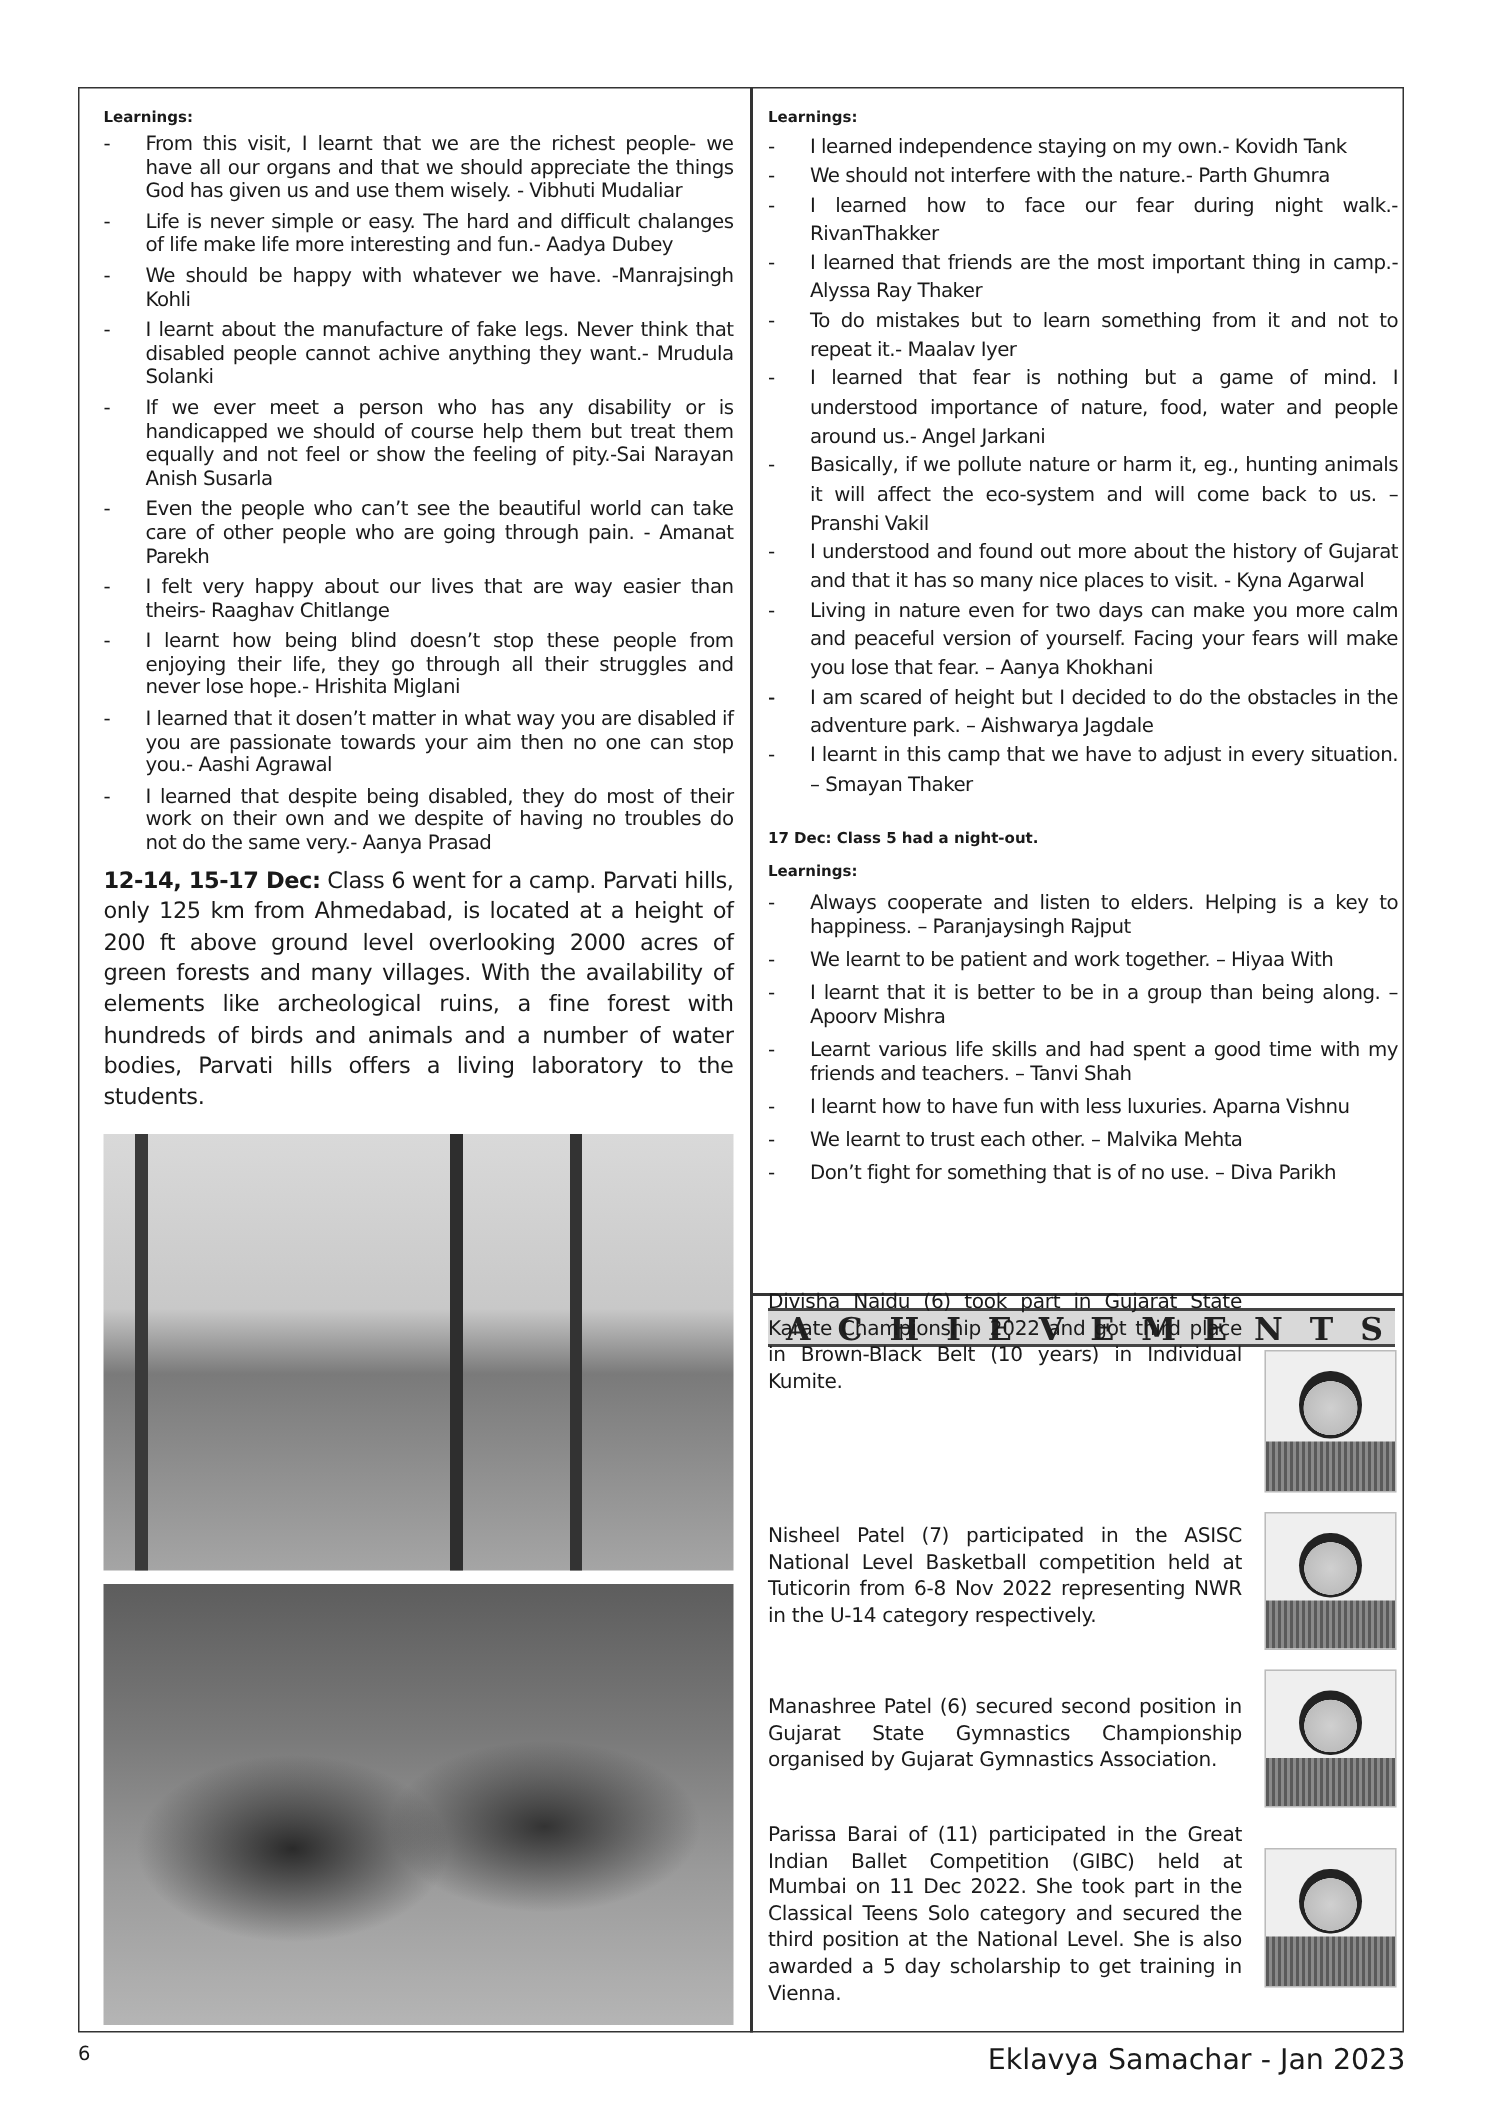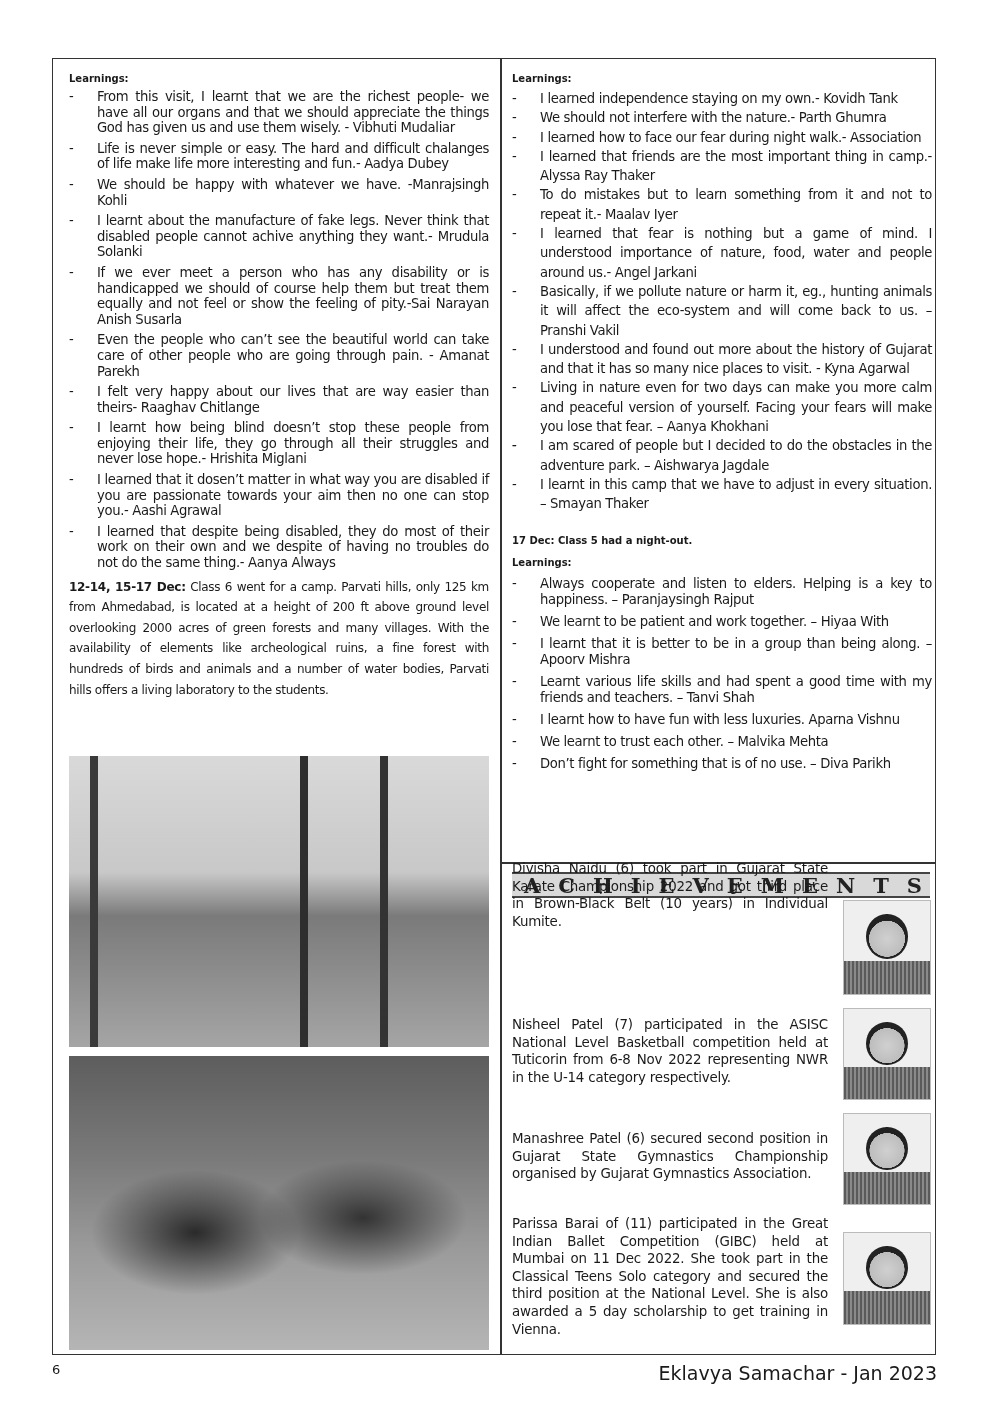--- a/index.html
+++ b/index.html
@@ -11,21 +11,21 @@
   .col { position:absolute; box-sizing:border-box; }
   .col-left { left:69px; top:70px; width:420px; }
   .col-right { left:512px; top:70px; width:420px; }
   .heading { font-weight:bold; font-size:10px; line-height:18px; margin:0 0 1px 0; }
   .list { margin:0; padding:0; list-style:none; }
   .list li { position:relative; padding-left:28px; font-size:13.2px; line-height:15.6px;
              text-align:justify; margin-bottom:5px; letter-spacing:-0.35px; }
   .list li .dash { position:absolute; left:0; top:0; }
   .col-right .list.tight li { margin-bottom:0; line-height:19.3px; }
   .col-right .list.night li { line-height:16px; margin-bottom:6px; }
-  .para { font-size:12px; line-height:20.6px; text-align:justify; margin:0; letter-spacing:-0.3px; }
+  .para { font-size:15px; line-height:20.6px; text-align:justify; margin:0; letter-spacing:-0.3px; }
   .para b { font-weight:bold; }
   .photo { position:absolute; overflow:hidden; }
   .photo-camp-ropes { left:69px; top:756px; width:420px; height:291px;
     background:
       linear-gradient(90deg, transparent 5%, #3a3a3a 5%, #3a3a3a 7%, transparent 7%, transparent 55%, #2e2e2e 55%, #2e2e2e 57%, transparent 57%, transparent 74%, #333 74%, #333 76%, transparent 76%),
       linear-gradient(180deg, #d9d9d9 0%, #c8c8c8 40%, #7a7a7a 55%, #8d8d8d 75%, #a5a5a5 100%); }
   .photo-camp-circle { left:69px; top:1056px; width:420px; height:294px;
     background:
       radial-gradient(ellipse at 30% 60%, #2a2a2a 0%, transparent 25%),
       radial-gradient(ellipse at 70% 55%, #333 0%, transparent 25%),
@@ -57,42 +57,42 @@
   <ul class="list">
     <li><span class="dash">-</span><span>From this visit, I learnt that we are the richest people- we have all our organs and that we should appreciate the things God has given us and use them wisely. - Vibhuti Mudaliar</span></li>
     <li><span class="dash">-</span><span>Life is never simple or easy. The hard and difficult chalanges of life make life more interesting and fun.- Aadya Dubey</span></li>
     <li><span class="dash">-</span><span>We should be happy with whatever we have. -Manrajsingh Kohli</span></li>
     <li><span class="dash">-</span><span>I learnt about the manufacture of fake legs. Never think that disabled people cannot achive anything they want.- Mrudula Solanki</span></li>
     <li><span class="dash">-</span><span>If we ever meet a person who has any disability or is handicapped we should of course help them but treat them equally and not feel or show the feeling of pity.-Sai Narayan Anish Susarla</span></li>
     <li><span class="dash">-</span><span>Even the people who can’t see the beautiful world can take care of other people who are going through pain. - Amanat Parekh</span></li>
     <li><span class="dash">-</span><span>I felt very happy about our lives that are way easier than theirs- Raaghav Chitlange</span></li>
     <li><span class="dash">-</span><span>I learnt how being blind doesn’t stop these people from enjoying their life, they go through all their struggles and never lose hope.- Hrishita Miglani</span></li>
     <li><span class="dash">-</span><span>I learned that it dosen’t matter in what way you are disabled if you are passionate towards your aim then no one can stop you.- Aashi Agrawal</span></li>
-    <li><span class="dash">-</span><span>I learned that despite being disabled, they do most of their work on their own and we despite of having no troubles do not do the same thing.- Aanya Always</span></li>
+    <li><span class="dash">-</span><span>I learned that despite being disabled, they do most of their work on their own and we despite of having no troubles do not do the same very.- Aanya Prasad</span></li>
   </ul>
   <p class="para" style="margin-top:6px;"><b>12-14, 15-17 Dec:</b><span> Class 6 went for a camp. Parvati hills, only 125 km from Ahmedabad, is located at a height of 200 ft above ground level overlooking 2000 acres of green forests and many villages. With the availability of elements like archeological ruins, a fine forest with hundreds of birds and animals and a number of water bodies, Parvati hills offers a living laboratory to the students.</span></p>
 </div>
 
 <div class="photo photo-camp-ropes" title="Students on rope obstacle course at adventure park"></div>
 <div class="photo photo-camp-circle" title="Students standing in a circle outdoors under trees"></div>
 
 <div class="col col-right">
   <p class="heading">Learnings:</p>
   <ul class="list tight">
     <li><span class="dash">-</span><span>I learned independence staying on my own.- Kovidh Tank</span></li>
     <li><span class="dash">-</span><span>We should not interfere with the nature.- Parth Ghumra</span></li>
-    <li><span class="dash">-</span><span>I learned how to face our fear during night walk.- Association</span></li>
+    <li><span class="dash">-</span><span>I learned how to face our fear during night walk.- RivanThakker</span></li>
     <li><span class="dash">-</span><span>I learned that friends are the most important thing in camp.-Alyssa Ray Thaker</span></li>
     <li><span class="dash">-</span><span>To do mistakes but to learn something from it and not to repeat it.- Maalav Iyer</span></li>
     <li><span class="dash">-</span><span>I learned that fear is nothing but a game of mind. I understood importance of nature, food, water and people around us.- Angel Jarkani</span></li>
     <li><span class="dash">-</span><span>Basically, if we pollute nature or harm it, eg., hunting animals it will affect the eco-system and will come back to us. – Pranshi Vakil</span></li>
     <li><span class="dash">-</span><span>I understood and found out more about the history of Gujarat and that it has so many nice places to visit. - Kyna Agarwal</span></li>
     <li><span class="dash">-</span><span>Living in nature even for two days can make you more calm and peaceful version of yourself. Facing your fears will make you lose that fear. – Aanya Khokhani</span></li>
     <li><span class="dash">-</span></li>
-    <li><span class="dash">-</span><span>I am scared of people but I decided to do the obstacles in the adventure park. – Aishwarya Jagdale</span></li>
+    <li><span class="dash">-</span><span>I am scared of height but I decided to do the obstacles in the adventure park. – Aishwarya Jagdale</span></li>
     <li><span class="dash">-</span><span>I learnt in this camp that we have to adjust in every situation. – Smayan Thaker</span></li>
   </ul>
   <p class="heading" style="margin-top:18px; margin-bottom:4px;">17 Dec: Class 5 had a night-out.</p>
   <p class="heading" style="margin-bottom:4px;">Learnings:</p>
   <ul class="list night">
     <li><span class="dash">-</span><span>Always cooperate and listen to elders. Helping is a key to happiness. – Paranjaysingh Rajput</span></li>
     <li><span class="dash">-</span><span>We learnt to be patient and work together. – Hiyaa With</span></li>
     <li><span class="dash">-</span><span>I learnt that it is better to be in a group than being along. – Apoorv Mishra</span></li>
     <li><span class="dash">-</span><span>Learnt various life skills and had spent a good time with my friends and teachers. – Tanvi Shah</span></li>
     <li><span class="dash">-</span><span>I learnt how to have fun with less luxuries. Aparna Vishnu</span></li>

